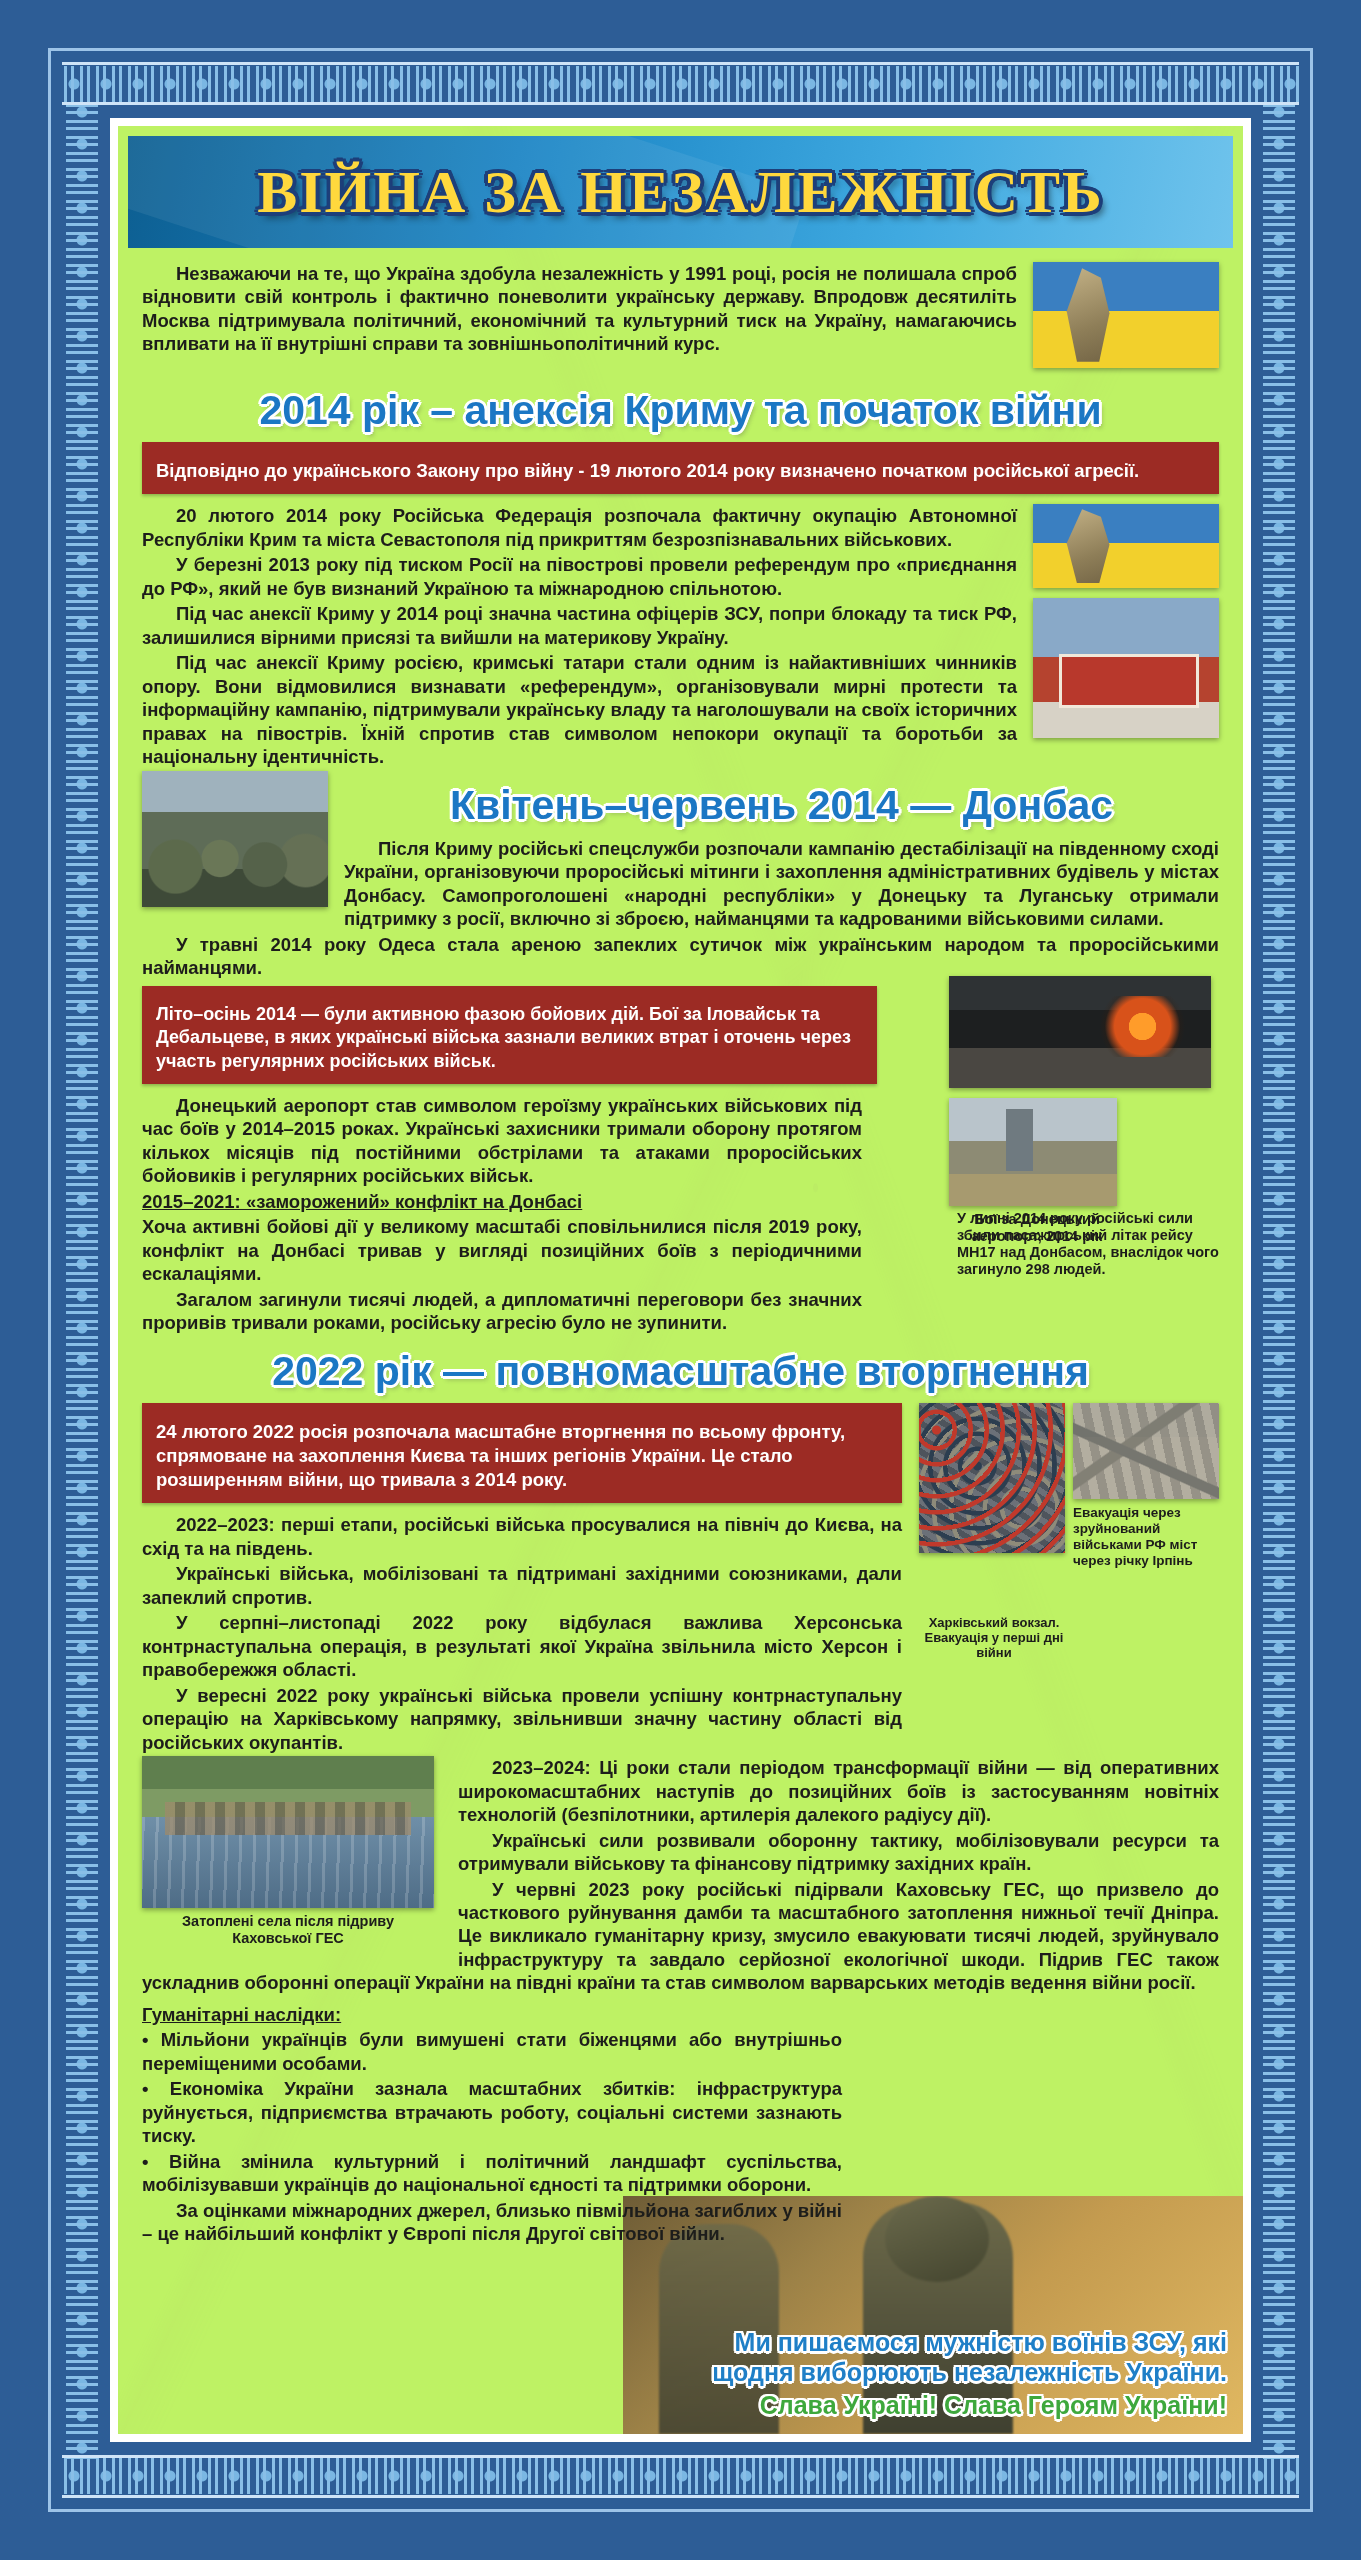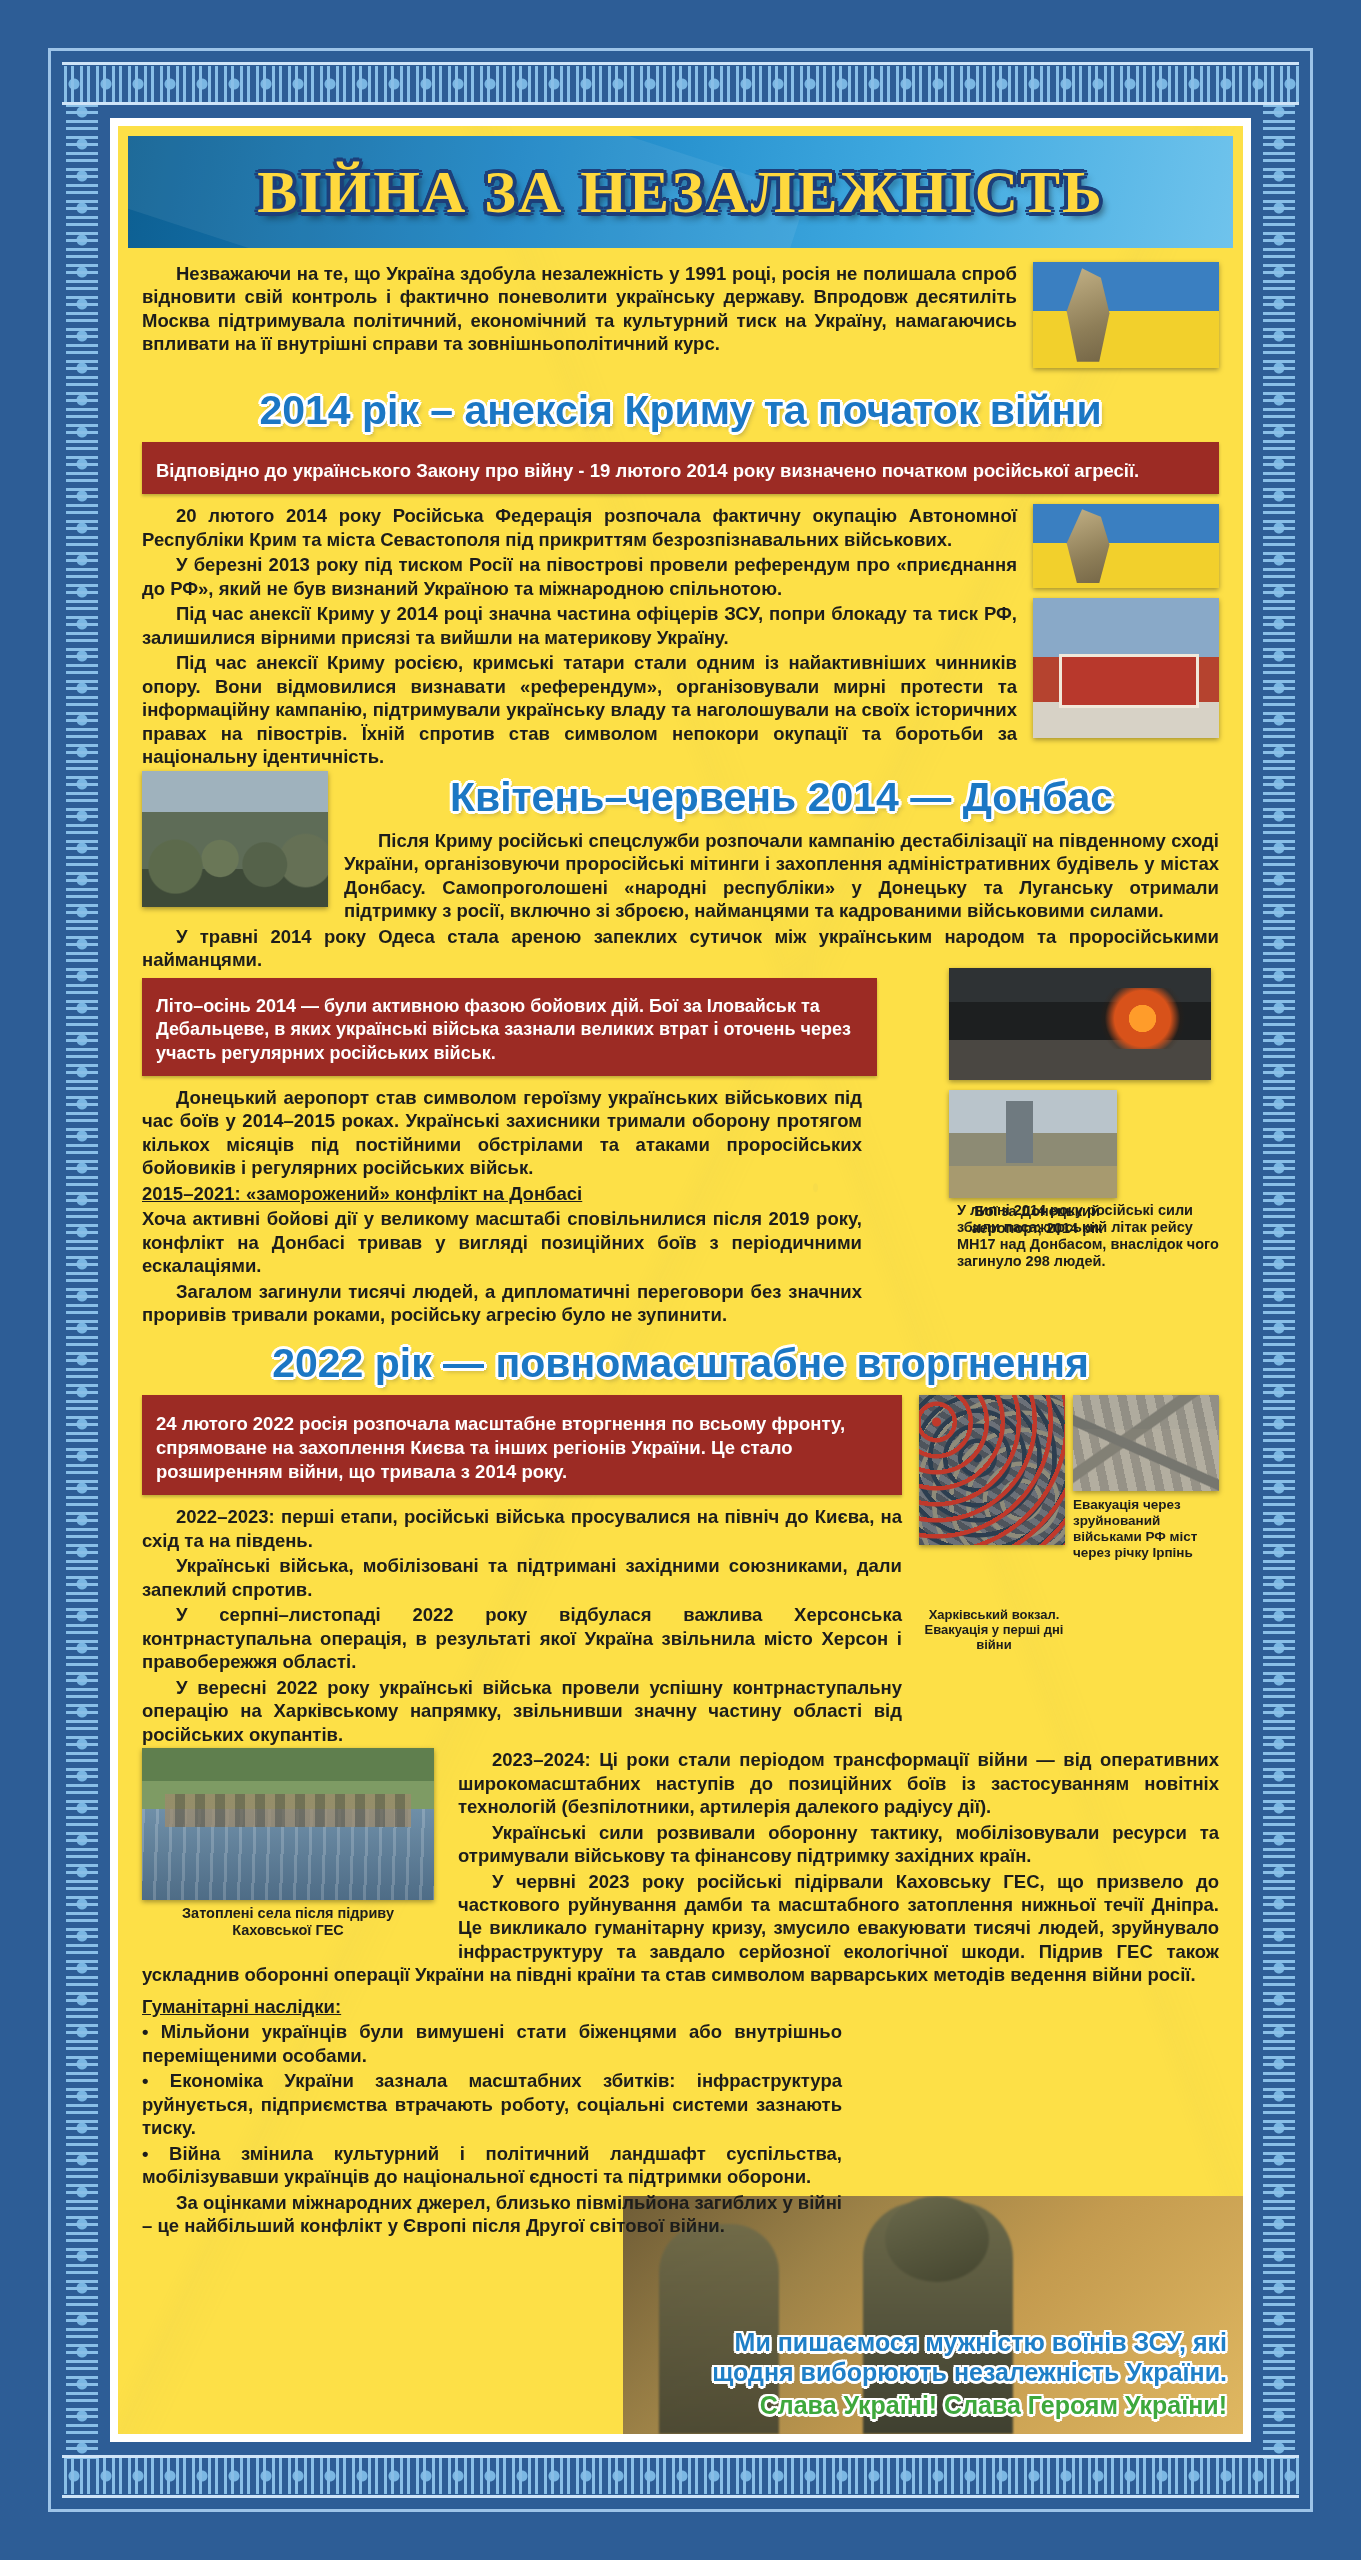--- a/index.html
+++ b/index.html
@@ -46,21 +46,21 @@
     background-size:100% 32px,100% 32px;}
   .band-rule{ position:absolute; background:#cfe4f7; height:3px; }
 
   
   .inner-mat{
     position:absolute; left:110px; top:118px; right:110px; bottom:118px;
     background:#ffffff; padding:8px;
   }
   .content{
     position:relative; width:100%; height:100%;
-    background:#fde047; overflow:hidden;
+    background:#bef264; overflow:hidden;
   }
 
   
   .watermark{
     position:absolute; inset:0; pointer-events:none; opacity:.1;
     background:
       radial-gradient(ellipse at 62% 46%, rgba(150,150,110,.55) 0 2px, transparent 3px),
       linear-gradient(115deg, transparent 48%, rgba(160,150,100,.35) 49%, transparent 51%),
       linear-gradient(70deg, transparent 60%, rgba(160,150,100,.3) 61%, transparent 63%);
   }
@@ -274,21 +274,21 @@
 
         <p class="para">20 лютого 2014 року Російська Федерація розпочала фактичну окупацію Автономної Республіки Крим та міста Севастополя під прикриттям безрозпізнавальних військових.</p>
         <p class="para">У березні 2013 року під тиском Росії на півострові провели референдум про «приєднання до РФ», який не був визнаний Україною та міжнародною спільнотою.</p>
         <p class="para">Під час анексії Криму у 2014 році значна частина офіцерів ЗСУ, попри блокаду та тиск РФ, залишилися вірними присязі та вийшли на материкову Україну.</p>
         <p class="para">Під час анексії Криму росією, кримські татари стали одним із найактивніших чинників опору. Вони відмовилися визнавати «референдум», організовували мирні протести та інформаційну кампанію, підтримували українську владу та наголошували на своїх історичних правах на півострів. Їхній спротив став символом непокори окупації та боротьби за національну ідентичність.</p>
         <div class="clear"></div>
 
         <div class="fl-left">
           <div class="photo ph-soldiers" style="width:186px;height:136px;"></div>
         </div>
-        <div class="section-head" style="margin-top:4px;">Квітень–червень 2014 — Донбас</div>
+        <div class="section-head" style="margin-top:12px;">Квітень–червень 2014 — Донбас</div>
         <p class="para">Після Криму російські спецслужби розпочали кампанію дестабілізації на південному сході України, організовуючи проросійські мітинги і захоплення адміністративних будівель у містах Донбасу. Самопроголошені «народні республіки» у Донецьку та Луганську отримали підтримку з росії, включно зі зброєю, найманцями та кадрованими військовими силами.</p>
         <p class="para">У травні 2014 року Одеса стала ареною запеклих сутичок між українським народом та проросійськими найманцями.</p>
         <div class="clear"></div>
 
         <div class="redbox narrow" style="width:735px;">Літо–осінь 2014 — були активною фазою бойових дій. Бої за Іловайськ та Дебальцеве, в яких українські війська зазнали великих втрат і оточень через участь регулярних російських військ.</div>
 
         <div class="fl-right" style="width:270px;margin-top:-118px;">
           <div class="photo ph-mh17" style="width:262px;height:112px;"></div>
           <div class="photo ph-airport" style="width:168px;height:108px;margin-top:10px;"></div>
           <div class="cap" style="width:176px;">Бої за Донецький аеропорт, 2014 рік</div>

